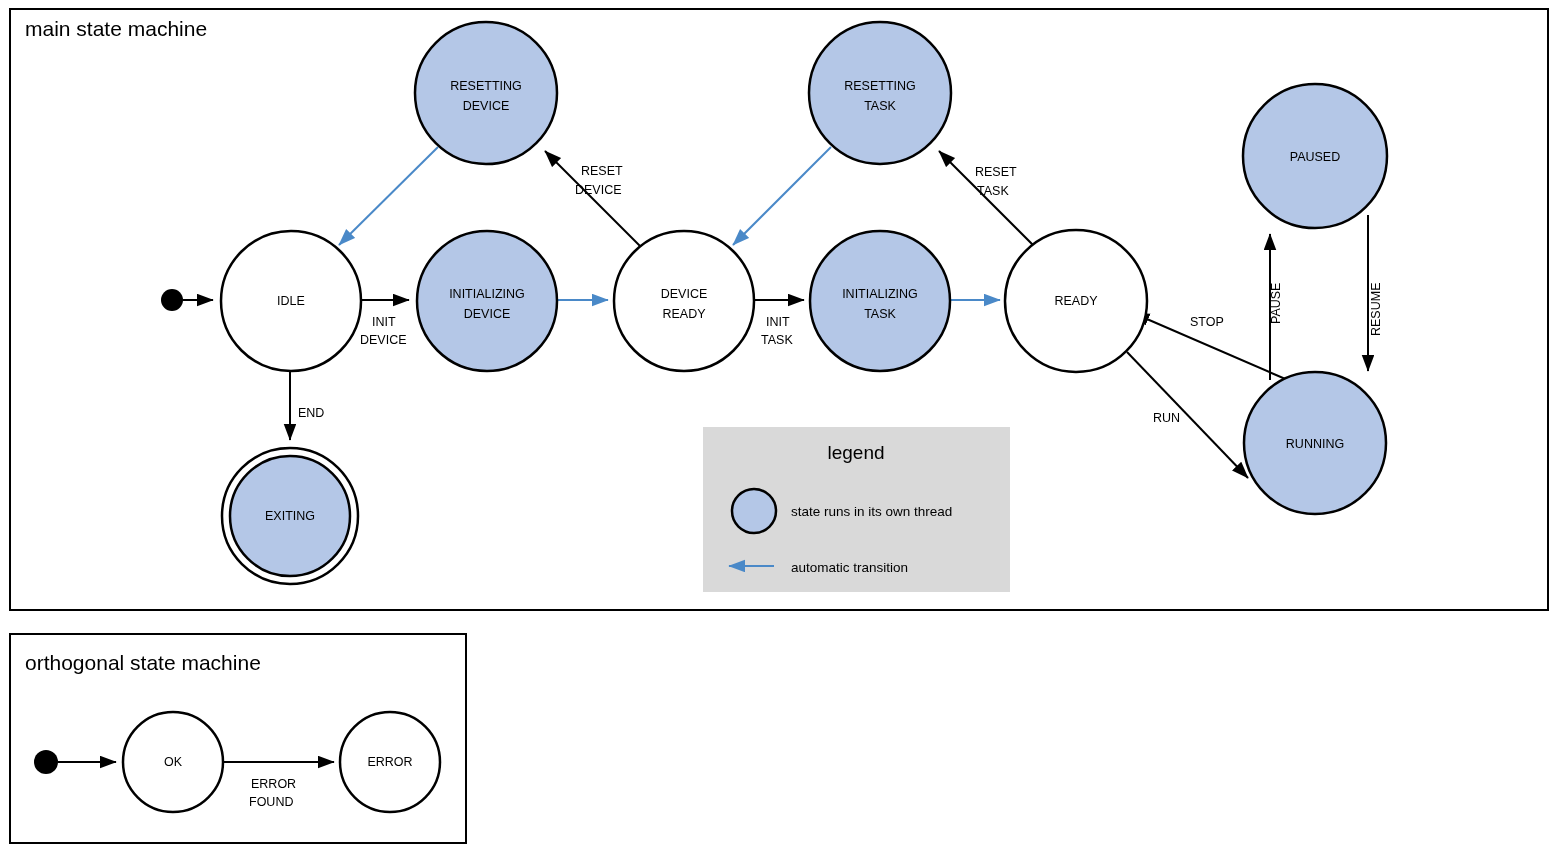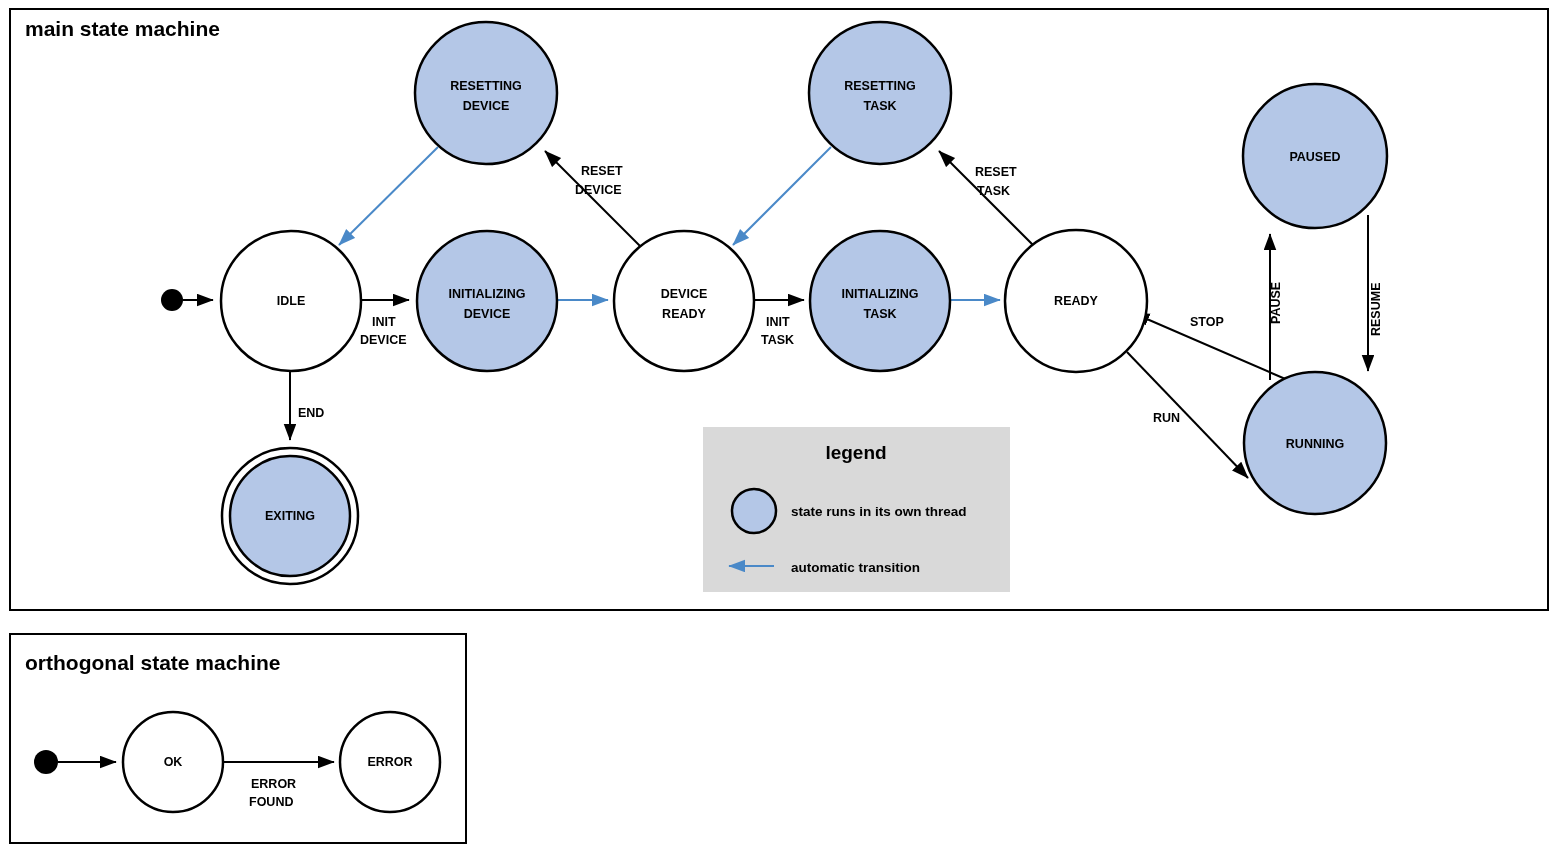--- a/index.html
+++ b/index.html
@@ -10,21 +10,20 @@
   body {
     width: 1555px;
     height: 852px;
     font-family: "Liberation Sans", sans-serif;
     overflow: hidden;
   }
   #canvas {
     position: relative;
     width: 1256px;
     height: 852px;
-    font-weight: bold;
   }
   svg#diagram {
     position: absolute;
     top: 0;
     left: 0;
     width: 1555px;
     height: 852px;
     display: block;
   }
   .frame {

